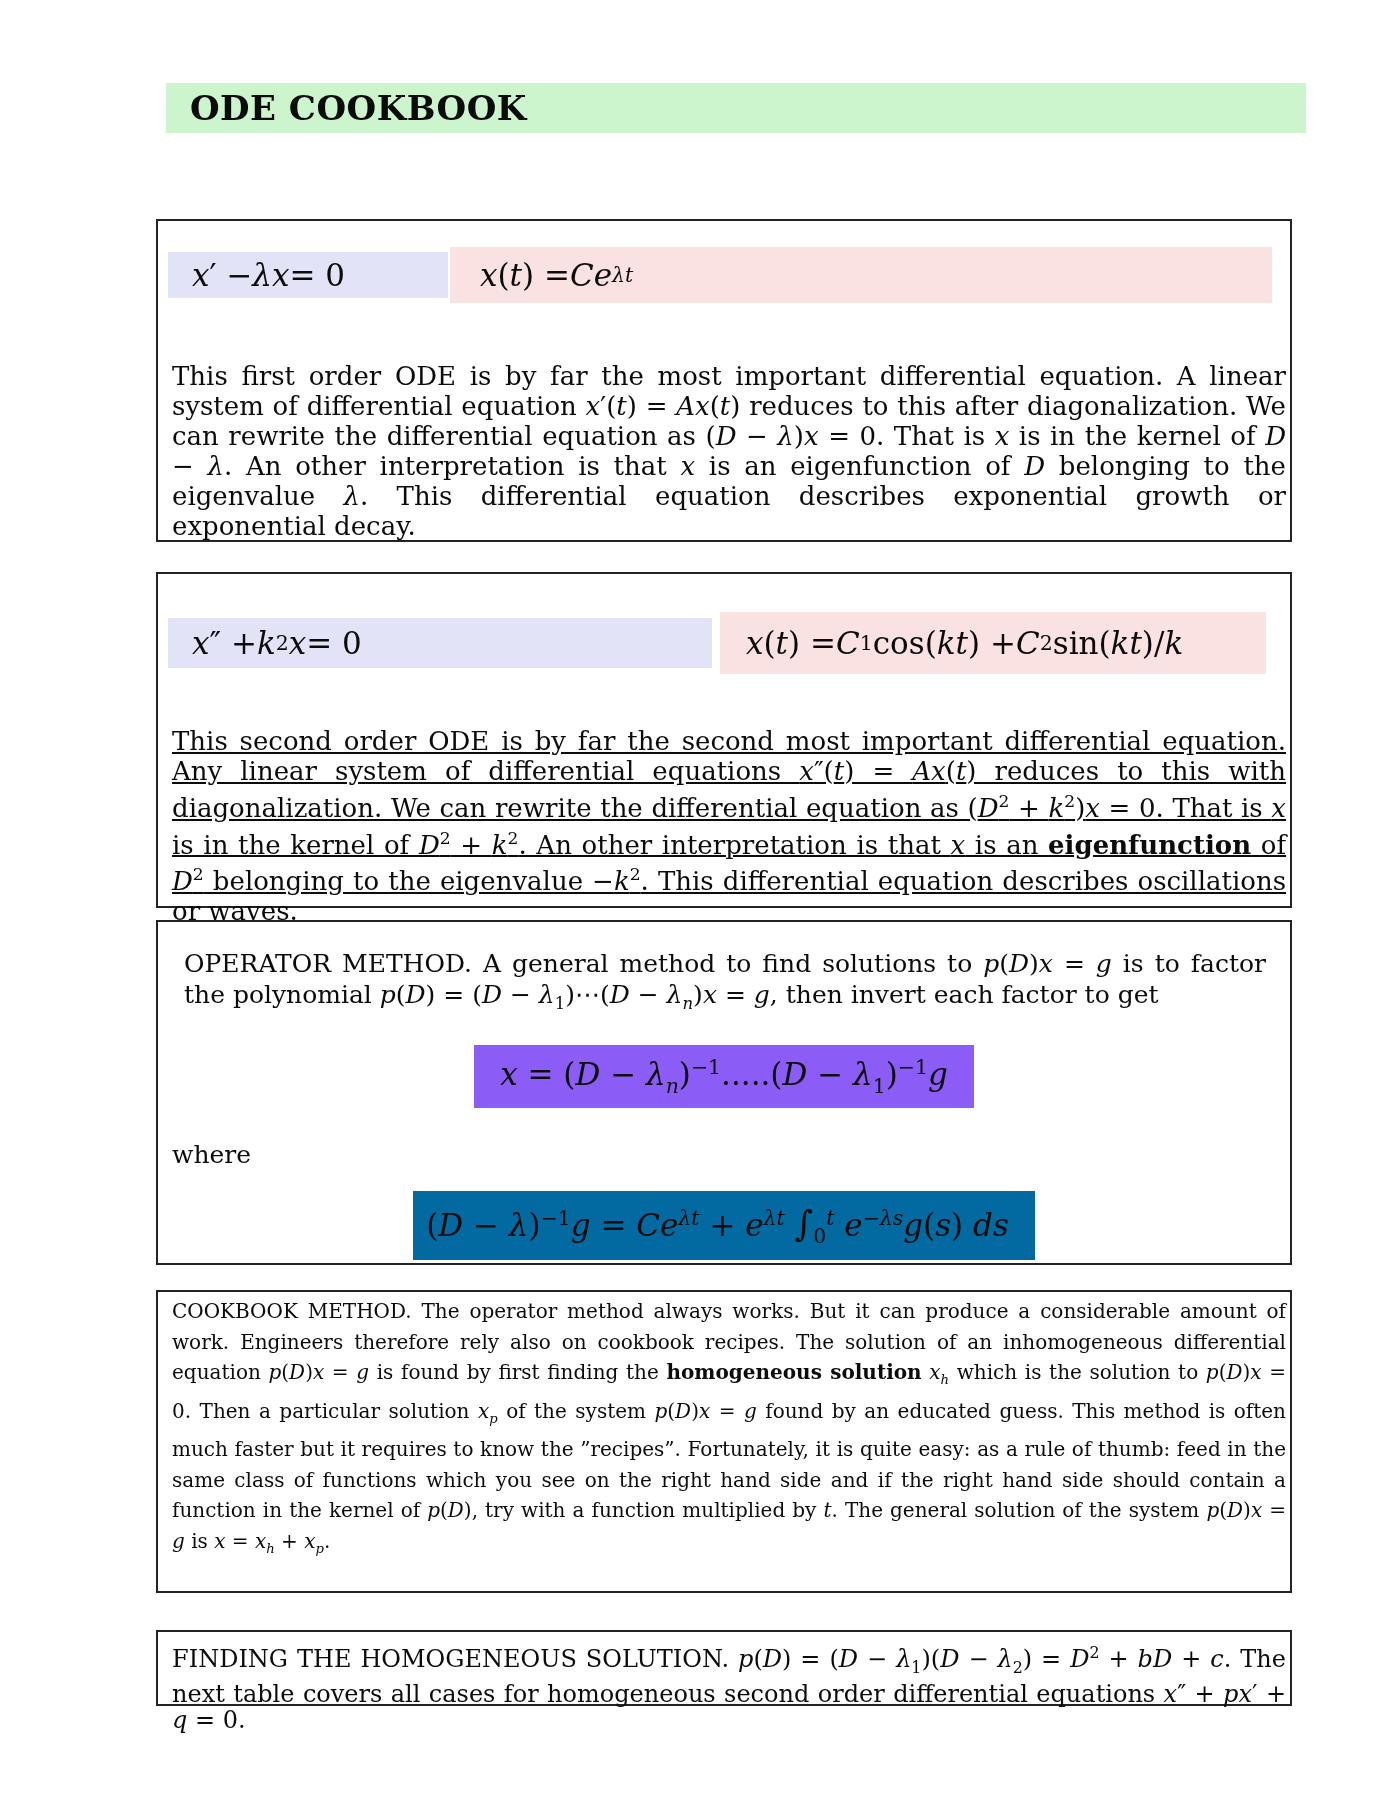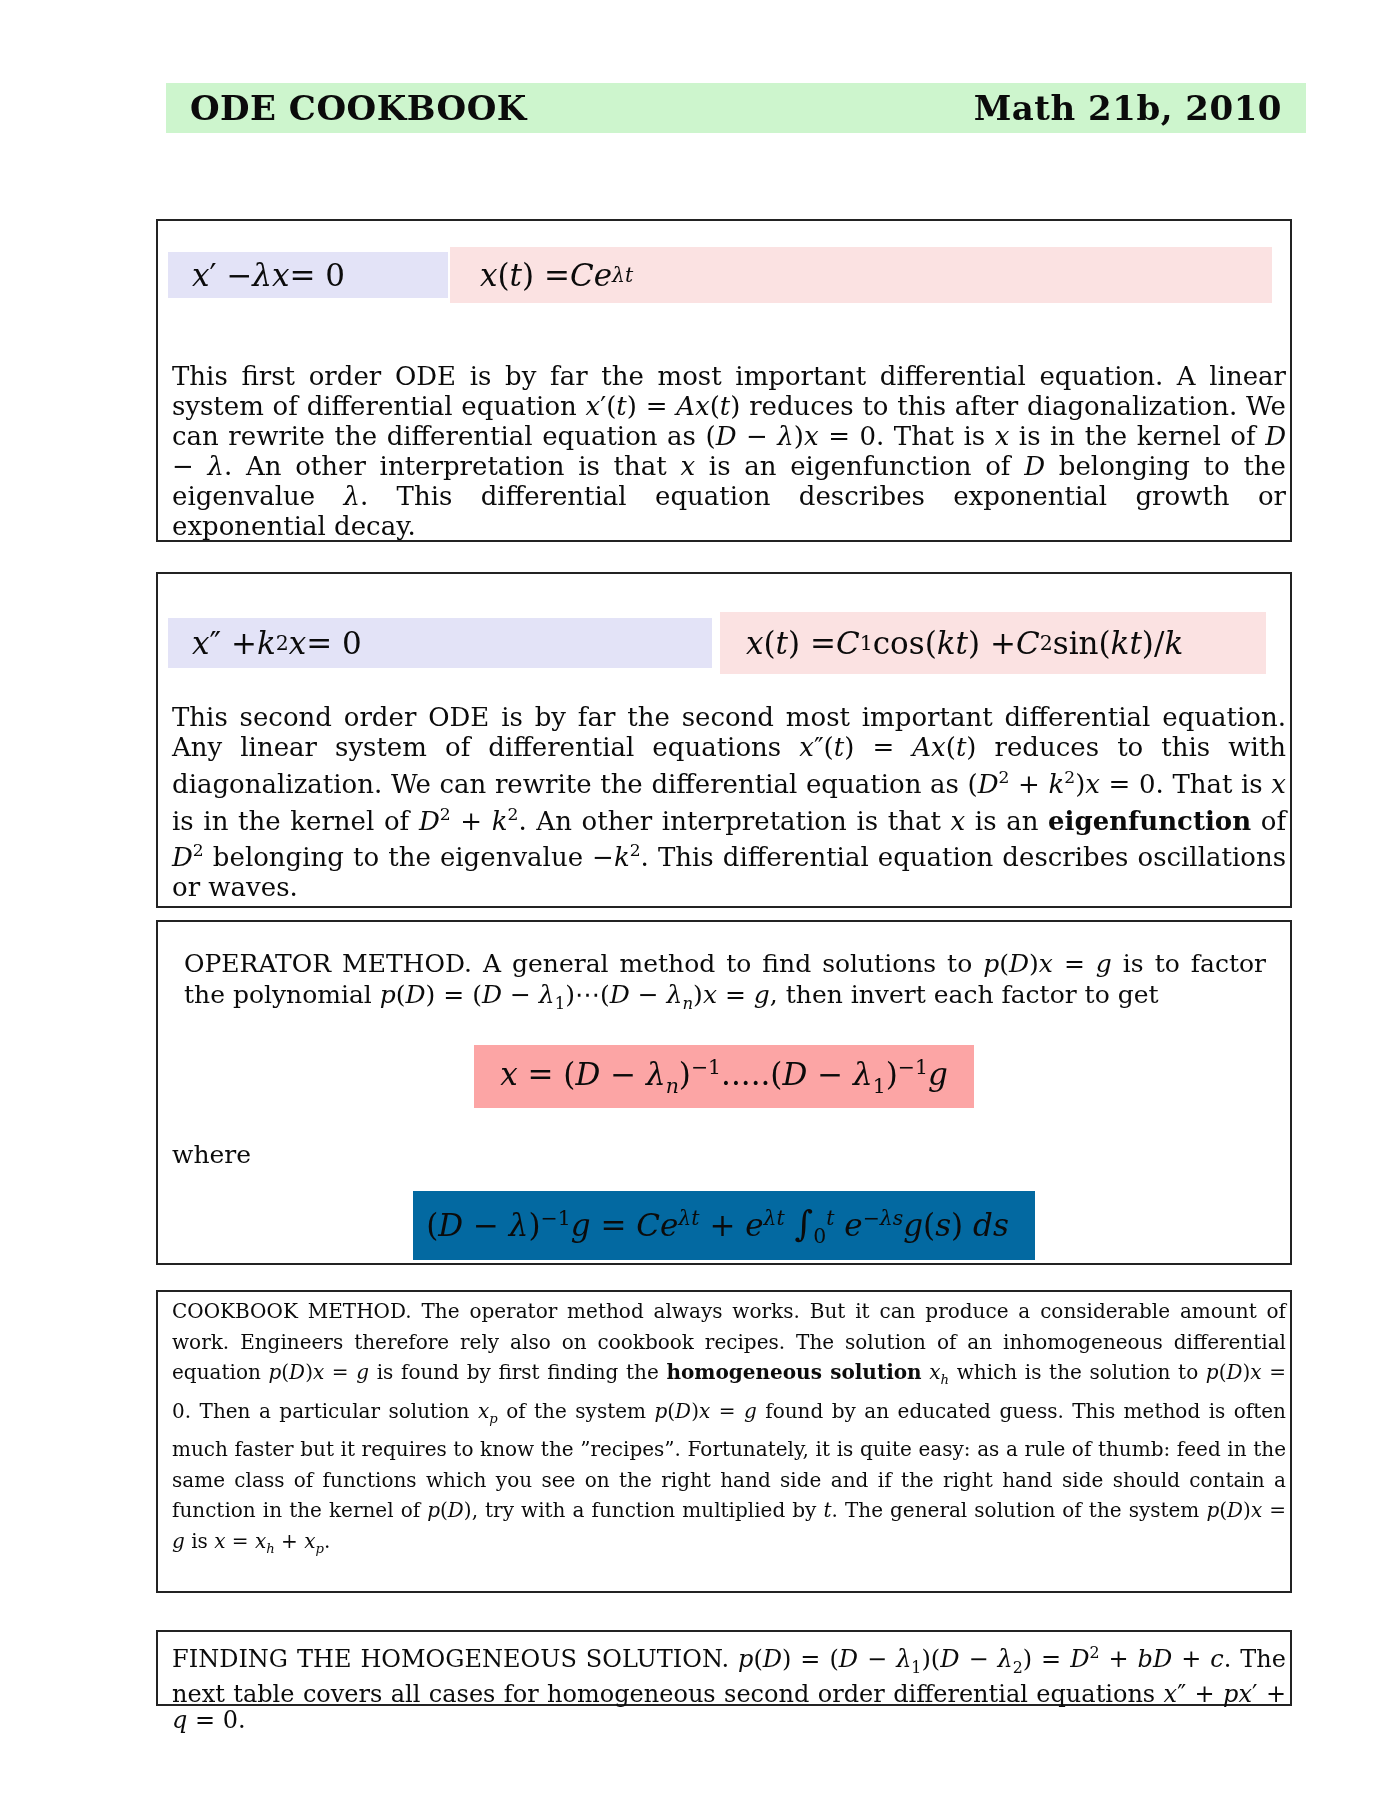--- a/index.html
+++ b/index.html
@@ -28,21 +28,21 @@
   .hl{box-sizing:border-box;display:flex;align-items:center;font-size:31px;}
   .eq-a{width:280px;height:46px;padding-left:24px;}
   .eq-b{width:822px;height:56px;padding-left:30px;margin-left:2px;}
   .eq-c{width:544px;height:50px;padding-left:24px;}
   .eq-d{width:546px;height:62px;padding-left:26px;margin-left:8px;}
 
   
   .body{margin:0;padding:0 4px 0 14px;text-align:justify;
         font-size:26px;line-height:30px;}
   #box1 .body{margin-top:58px;}
-  #box2 .body{margin-top:28px;}
+  #box2 .body{margin-top:52px;text-decoration:underline;}
   #box4 .body{margin-top:4px;font-size:20px;line-height:30.5px;}
   #box5 .body{margin-top:8px;font-size:24px;line-height:26px;}
 
   
   .intro{margin:12px;padding:14px 12px 0 14px;text-align:justify;
          font-size:25px;line-height:31px;}
   .formula{width:fit-content;margin:26px auto 0;padding:10px 26px;
            font-size:31px;}
   .formula2{margin-top:22px;padding:12px 26px;}
   .where{margin:32px 0 0 14px;font-size:25px;}
@@ -51,42 +51,41 @@
   .int{font-size:115%;}
   i{font-style:italic;}
 </style>
 </head>
 <body>
 
 <div class="page">
 
   <header class="titlebar" style="background-color: rgb(205, 245, 205); align-items: center;">
     <span>ODE COOKBOOK</span>
-    <span>Math 21b, 2010</span>
   </header>
 
   <section class="box" id="box1">
     <div class="eqrow">
       <span class="hl eq-a" style="background-color: rgb(227, 227, 247);"><i>x</i>′ − <i>λx</i> = 0</span>
       <span class="hl eq-b" style="background-color: rgb(251, 226, 226);"><i>x</i>(<i>t</i>) = <i>Ce</i><sup><i>λt</i></sup></span>
     </div>
     <p class="body">This first order ODE is by far the most important differential equation.  A linear system of differential equation <i>x</i>′(<i>t</i>) = <i>Ax</i>(<i>t</i>) reduces to this after diagonalization.  We can rewrite the differential equation as (<i>D</i> − <i>λ</i>)<i>x</i> = 0.  That is <i>x</i> is in the kernel of <i>D</i> − <i>λ</i>.  An other interpretation is that <i>x</i> is an eigenfunction of <i>D</i> belonging to the eigenvalue <i>λ</i>.  This differential equation describes exponential growth or exponential decay.</p>
   </section>
 
   <section class="box" id="box2">
     <div class="eqrow">
       <span class="hl eq-c" style="background-color: rgb(227, 227, 247);"><i>x</i>″ + <i>k</i><sup>2</sup><i>x</i> = 0</span>
       <span class="hl eq-d" style="background-color: rgb(251, 226, 226);"><i>x</i>(<i>t</i>) = <i>C</i><sub>1</sub> cos(<i>kt</i>) + <i>C</i><sub>2</sub> sin(<i>kt</i>)/<i>k</i></span>
     </div>
     <p class="body">This second order ODE is by far the second most important differential equation.  Any linear system of differential equations <i>x</i>″(<i>t</i>) = <i>Ax</i>(<i>t</i>) reduces to this with diagonalization.  We can rewrite the differential equation as (<i>D</i><sup>2</sup> + <i>k</i><sup>2</sup>)<i>x</i> = 0.  That is <i>x</i> is in the kernel of <i>D</i><sup>2</sup> + <i>k</i><sup>2</sup>.  An other interpretation is that <i>x</i> is an <b>eigenfunction</b> of <i>D</i><sup>2</sup> belonging to the eigenvalue −<i>k</i><sup>2</sup>.  This differential equation describes oscillations or waves.</p>
   </section>
 
   <section class="box" id="box3">
     <p class="intro">OPERATOR METHOD. A general method to find solutions to <i>p</i>(<i>D</i>)<i>x</i> = <i>g</i> is to factor the polynomial <i>p</i>(<i>D</i>) = (<i>D</i> − <i>λ</i><sub>1</sub>)⋯(<i>D</i> − <i>λ</i><sub><i>n</i></sub>)<i>x</i> = <i>g</i>, then invert each factor to get</p>
-    <div class="formula" style="background-color: #fca5a5;"><i>x</i> = (<i>D</i> − <i>λ</i><sub><i>n</i></sub>)<sup>−1</sup>.....(<i>D</i> − <i>λ</i><sub>1</sub>)<sup>−1</sup><i>g</i></div>
+    <div class="formula" style="background-color: #8b5cf6;"><i>x</i> = (<i>D</i> − <i>λ</i><sub><i>n</i></sub>)<sup>−1</sup>.....(<i>D</i> − <i>λ</i><sub>1</sub>)<sup>−1</sup><i>g</i></div>
     <div class="where">where</div>
     <div class="formula formula2" style="background-color: #0369a1; padding-left: 13px;">(<i>D</i> − <i>λ</i>)<sup>−1</sup><i>g</i> = <i>Ce</i><sup><i>λt</i></sup> + <i>e</i><sup><i>λt</i></sup> <span class="int">∫</span><sub>0</sub><sup><i>t</i></sup> <i>e</i><sup>−<i>λs</i></sup><i>g</i>(<i>s</i>) <i>ds</i></div>
   </section>
 
   <section class="box" id="box4">
     <p class="body">COOKBOOK METHOD. The operator method always works.  But it can produce a considerable amount of work.  Engineers therefore rely also on cookbook recipes.  The solution of an inhomogeneous differential equation <i>p</i>(<i>D</i>)<i>x</i> = <i>g</i> is found by first finding the <b>homogeneous solution</b> <i>x<sub>h</sub></i> which is the solution to <i>p</i>(<i>D</i>)<i>x</i> = 0.  Then a particular solution <i>x<sub>p</sub></i> of the system <i>p</i>(<i>D</i>)<i>x</i> = <i>g</i> found by an educated guess.  This method is often much faster but it requires to know the ”recipes”.  Fortunately, it is quite easy: as a rule of thumb: feed in the same class of functions which you see on the right hand side and if the right hand side should contain a function in the kernel of <i>p</i>(<i>D</i>), try with a function multiplied by <i>t</i>.  The general solution of the system <i>p</i>(<i>D</i>)<i>x</i> = <i>g</i> is <i>x</i> = <i>x<sub>h</sub></i> + <i>x<sub>p</sub></i>.</p>
   </section>
 
   <section class="box" id="box5">
     <p class="body">FINDING THE HOMOGENEOUS SOLUTION. <i>p</i>(<i>D</i>) = (<i>D</i> − <i>λ</i><sub>1</sub>)(<i>D</i> − <i>λ</i><sub>2</sub>) = <i>D</i><sup>2</sup> + <i>bD</i> + <i>c</i>.  The next table covers all cases for homogeneous second order differential equations <i>x</i>″ + <i>px</i>′ + <i>q</i> = 0.</p>

